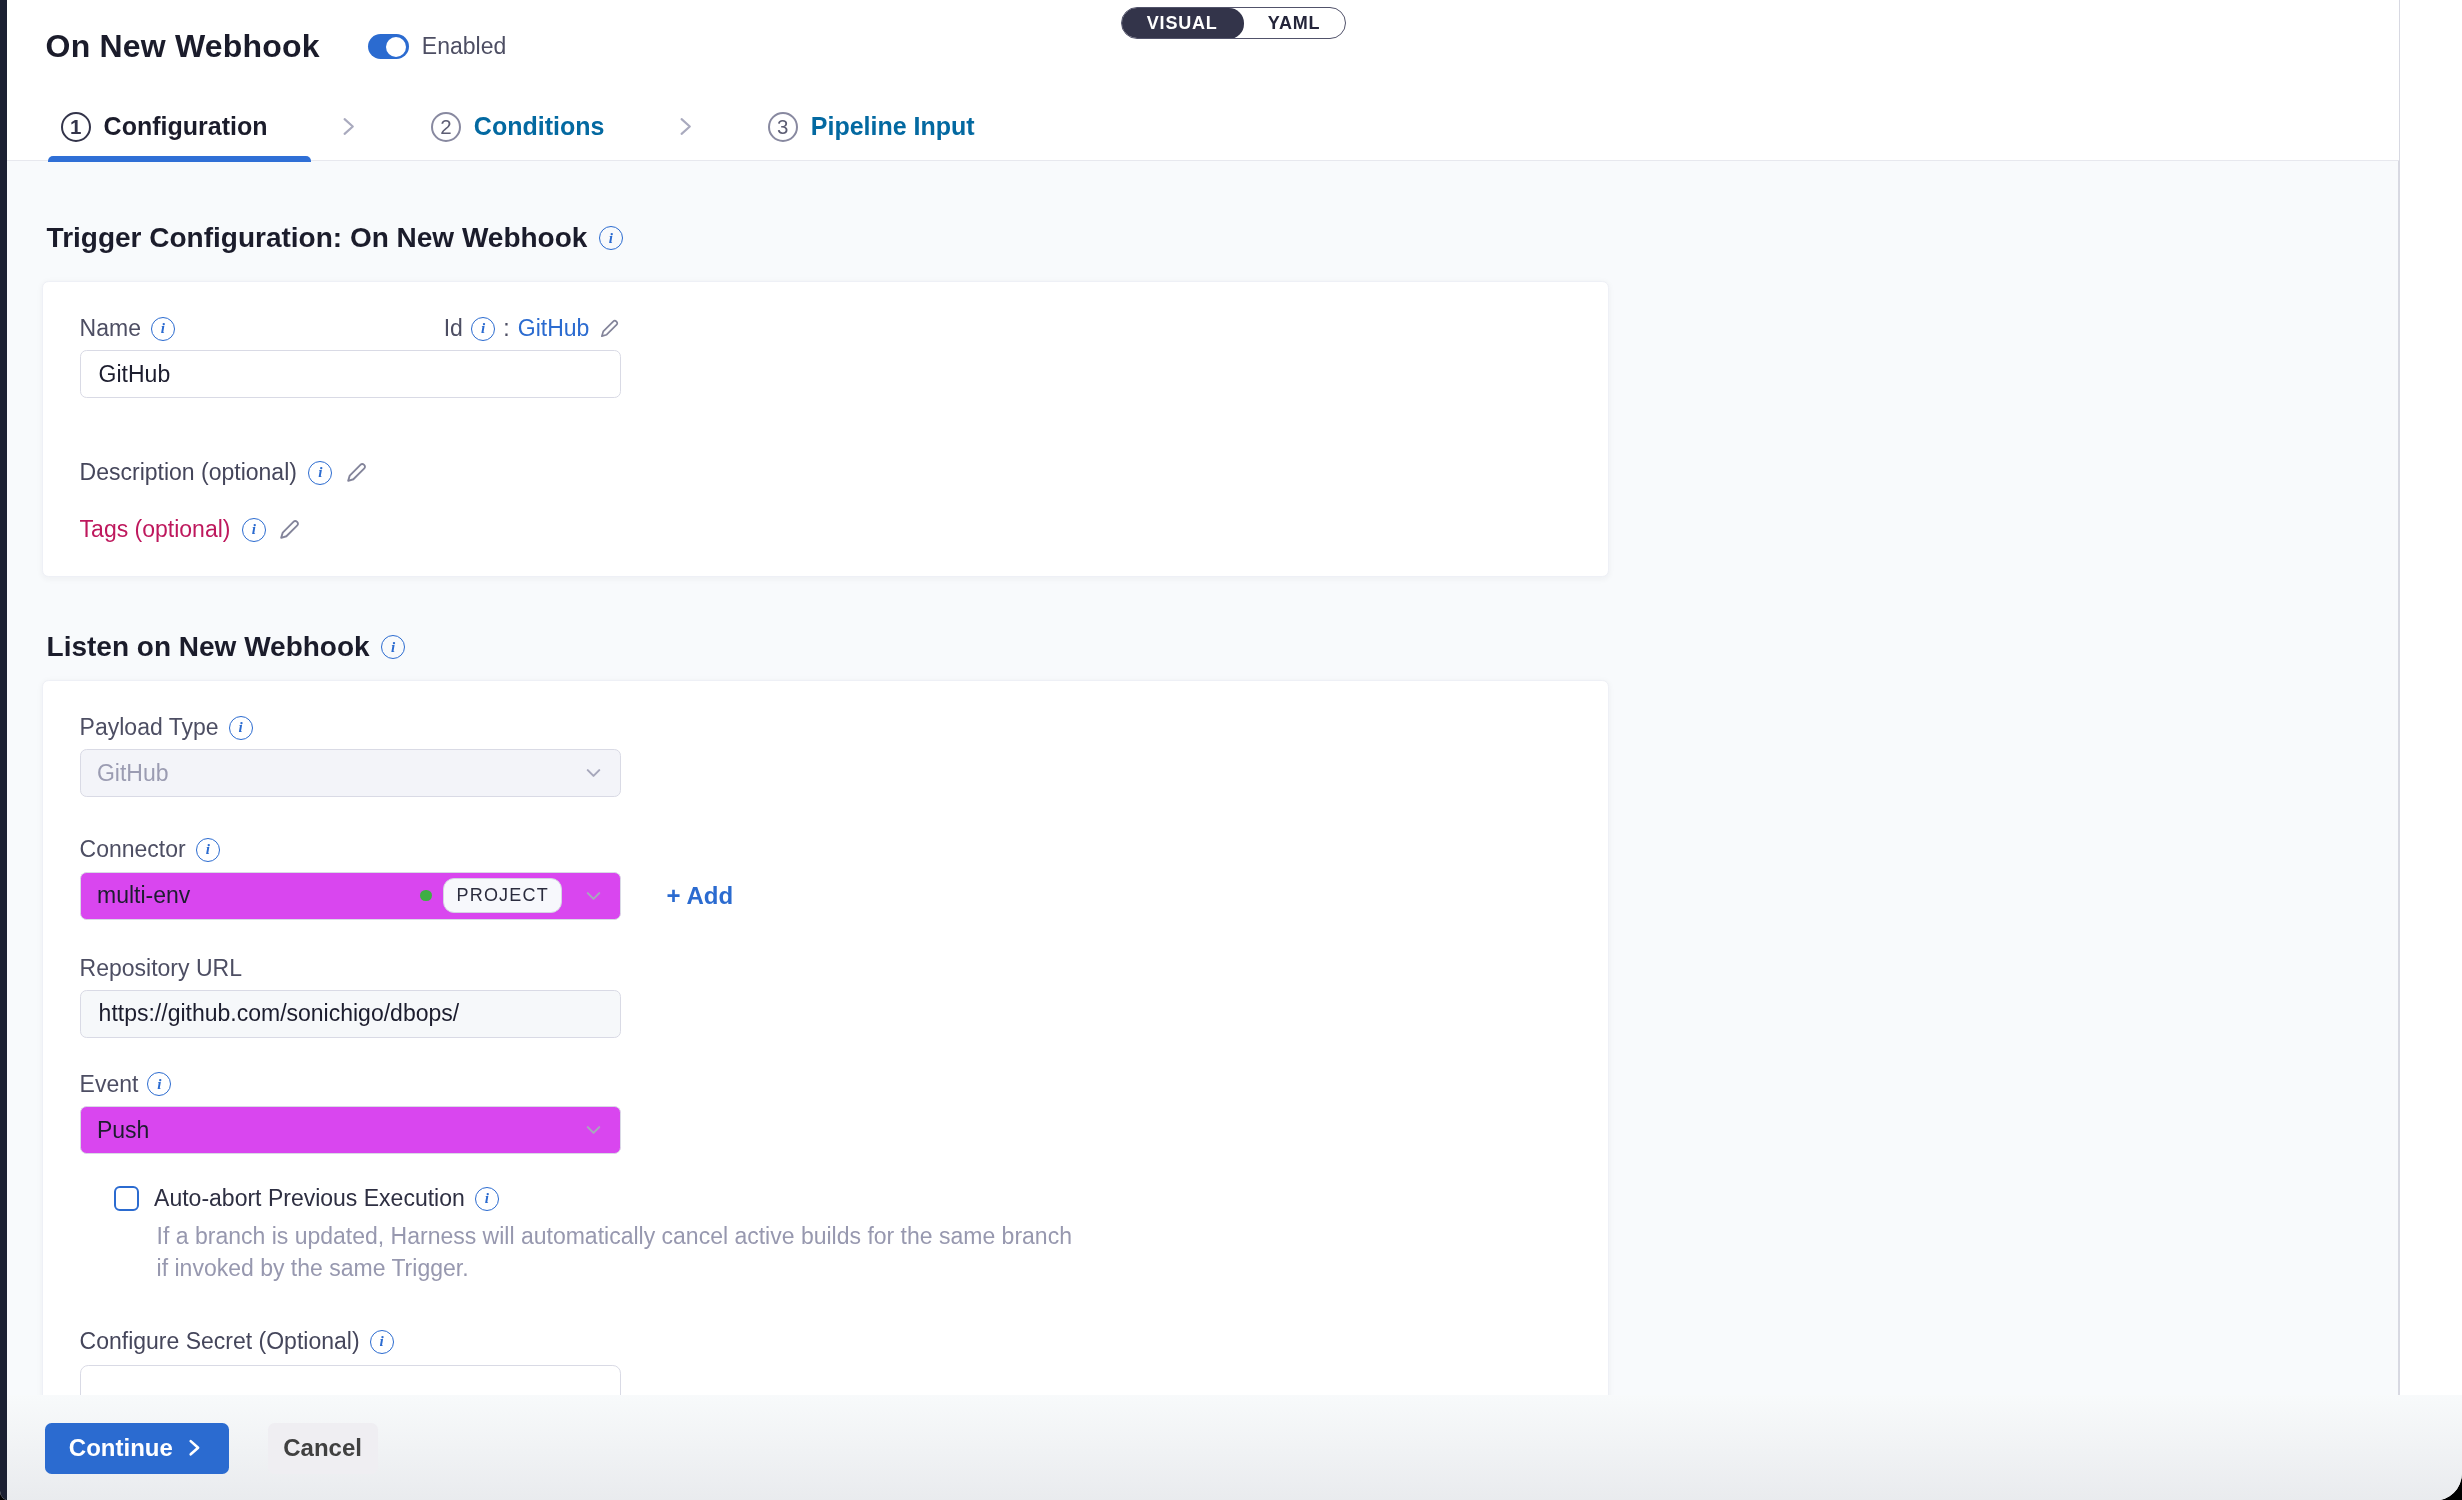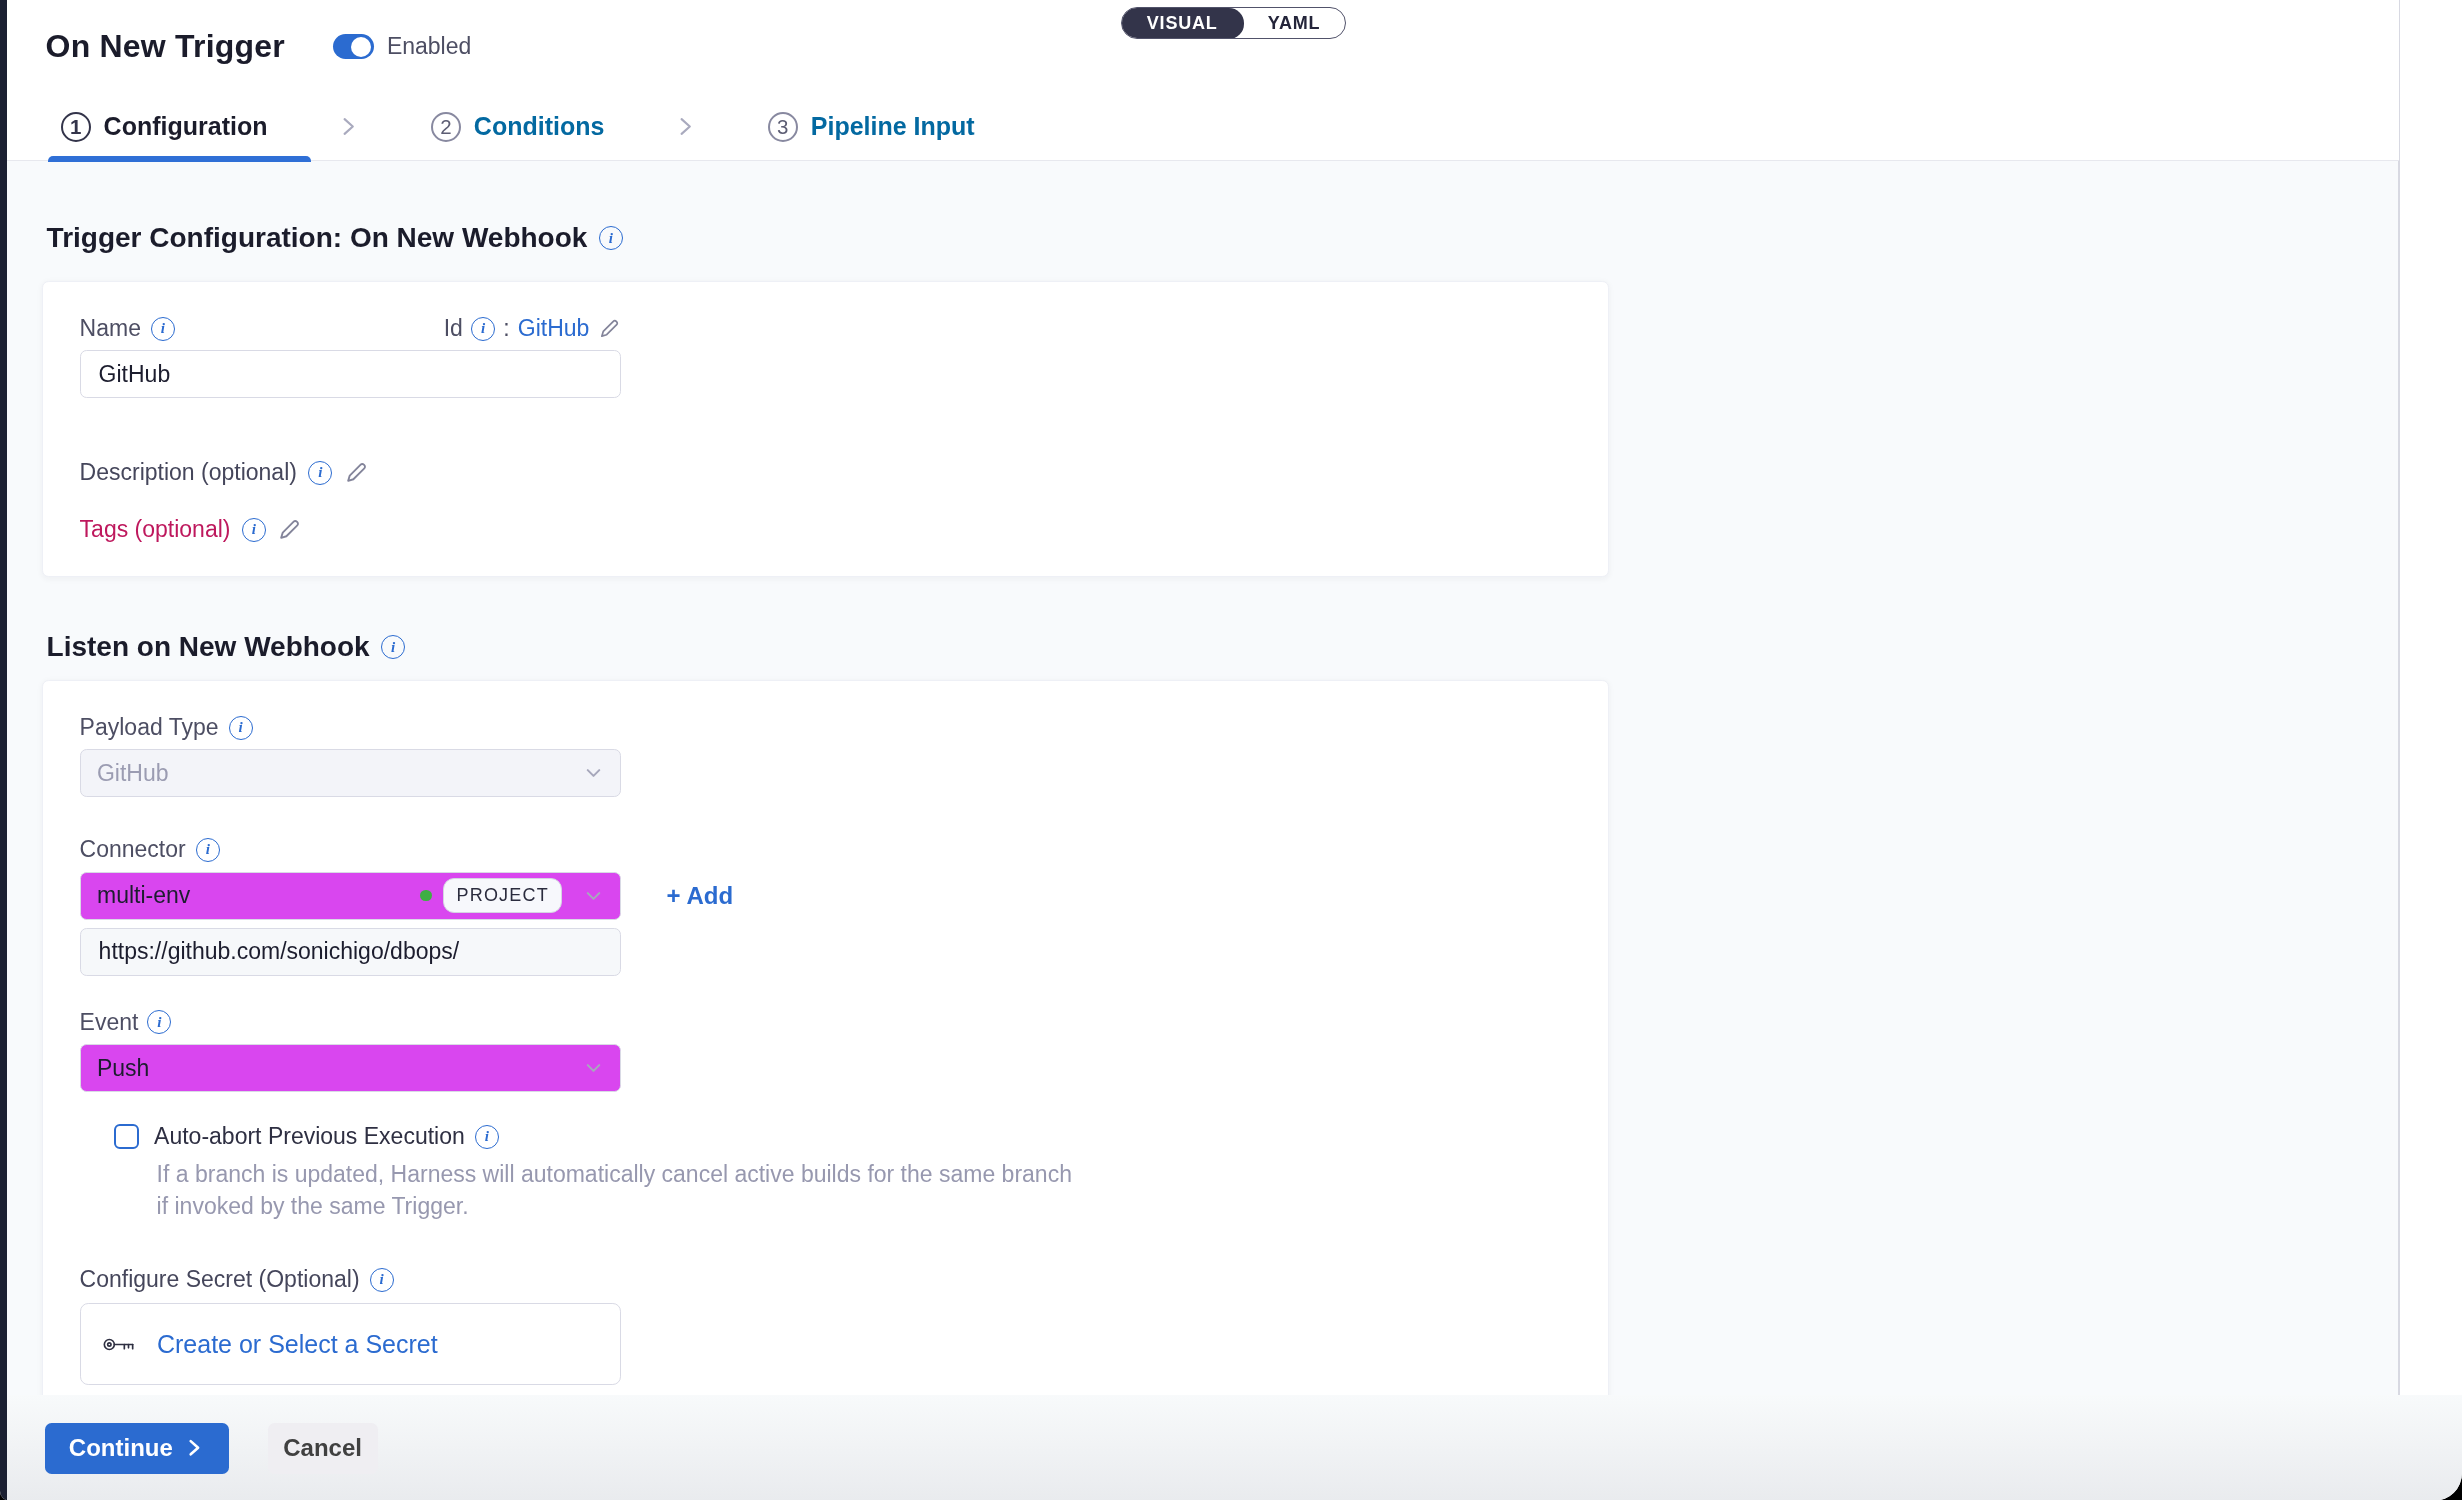--- a/index.html
+++ b/index.html
@@ -104,21 +104,21 @@
        font-size:24px;font-weight:bold;cursor:pointer;box-sizing:border-box;}
   .btn-continue{width:184px;background:#2b6bd0;color:#fff;gap:11.5px;}
   .btn-cancel{width:110px;background:#efeef2;color:#404040;margin-left:39px;}
 </style>
 </head>
 <body>
 
 <div class="app">
 
   <div class="header">
-    <div class="page-title">On New Trigger</div>
+    <div class="page-title">On New Webhook</div>
     <div class="switch">
       <div class="knob"></div>
     </div>
     <div class="enabled-label">Enabled</div>
     <div class="view-toggle">
       <div class="view-seg active">VISUAL</div>
       <div class="view-seg inactive">YAML</div>
     </div>
   </div>
 
@@ -227,20 +227,23 @@
           </span>
           <span class="chev">
             <svg width="23" height="23" viewBox="0 0 24 24" fill="none">
                 <polyline points="6,9 12,15 18,9" stroke="#a7a8bc" stroke-width="2.2" stroke-linecap="round" stroke-linejoin="round"></polyline>
               </svg>
           </span>
         </div>
         <span class="add-link">+ Add</span>
       </div>
 
+      <div class="field-label mt-42">
+        <span>Repository URL</span>
+      </div>
       <input class="text-input readonly" type="text" readonly="" value="https://github.com/sonichigo/dbops/" style="">
 
       <div class="field-label mt-40">
         <span>Event</span>
         <span class="info-icon">i</span>
       </div>
       <div class="select">
         <span>Push</span>
         <span class="chev">
           <svg width="23" height="23" viewBox="0 0 24 24" fill="none">

